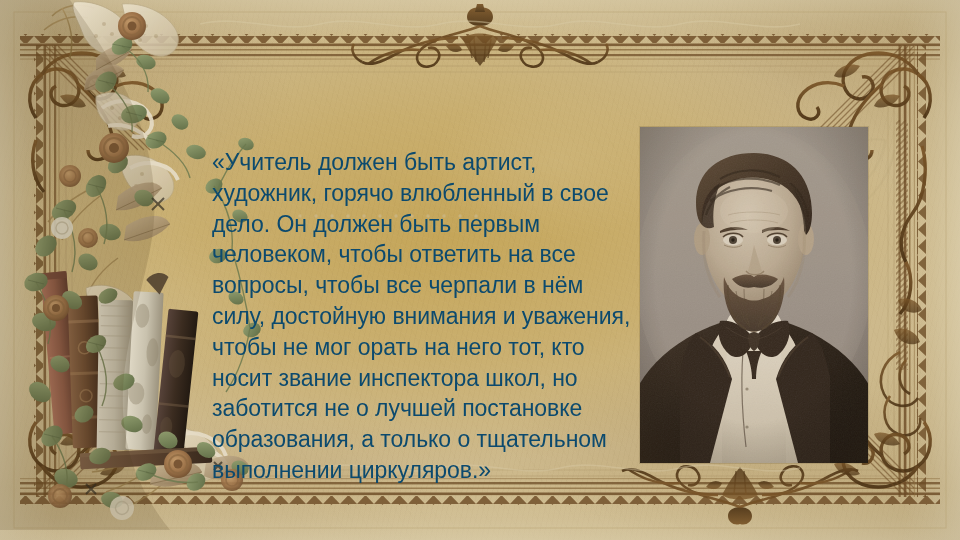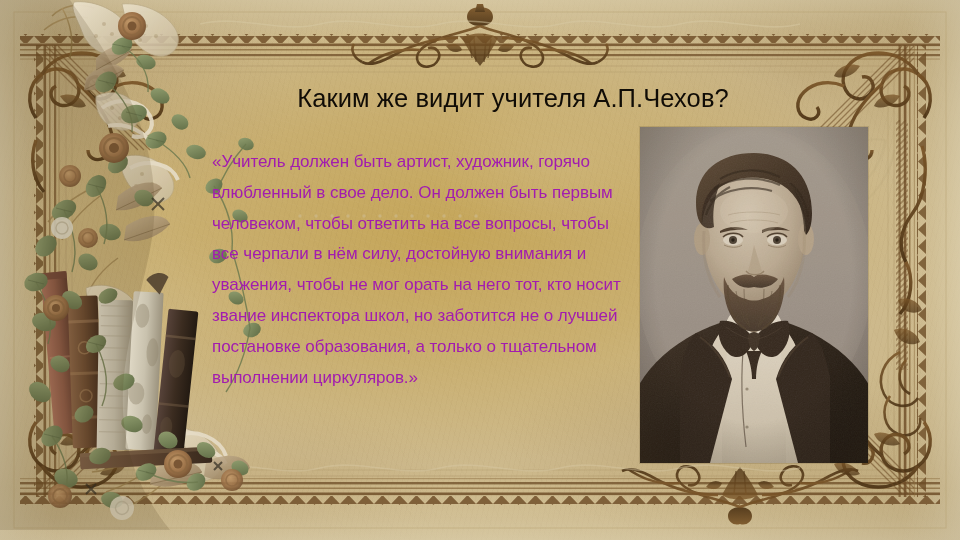--- a/index.html
+++ b/index.html
@@ -83,23 +83,23 @@
     white-space: nowrap;
     padding-left: 66px;
   }
 
   
   .quote {
     position: absolute;
     left: 212px;
     top: 147px;
     width: 424px;
-    font-size: 17px;
+    font-size: 23px;
     line-height: 30.8px;
-    color: #a21caf;
+    color: #0c4a6e;
     letter-spacing: -0.05px;
   }
 
   
   .portrait {
     position: absolute;
     left: 640px; top: 127px;
     width: 228px; height: 336px;
     overflow: hidden;
     background: #9b9288;
@@ -826,16 +826,15 @@
       <rect width="228" height="336" fill="none"></rect>
       <radialGradient id="phVig" cx=".5" cy=".45" r=".78">
         <stop offset=".55" stop-color="#000" stop-opacity="0"></stop>
         <stop offset="1" stop-color="#2a1f12" stop-opacity=".38"></stop>
       </radialGradient>
       <rect width="228" height="336" fill="url(#phVig)"></rect>
       <rect width="228" height="336" fill="#6b5334" opacity=".10"></rect>
     </svg>
   </div>
 
-  <div class="title">Каким же видит учителя А.П.Чехов?</div>
   <div class="quote">«Учитель должен быть артист, художник, горячо влюбленный в свое дело. Он должен быть первым человеком, чтобы ответить на все вопросы, чтобы все черпали в нём силу, достойную внимания и уважения, чтобы не мог орать на него тот, кто носит звание инспектора школ, но заботится не о лучшей постановке образования, а только о тщательном выполнении циркуляров.»</div>
 
 </div>
 
 </body></html>

